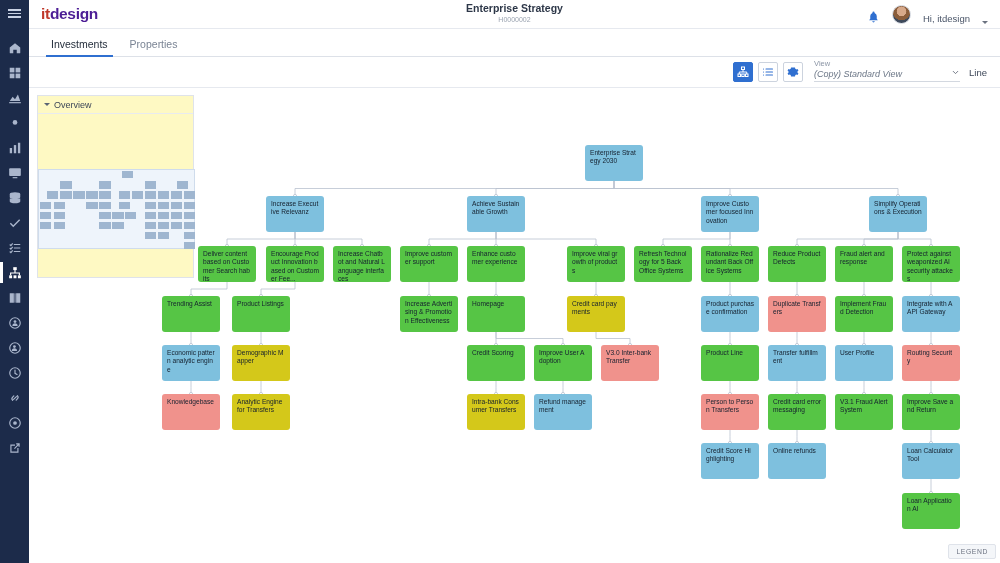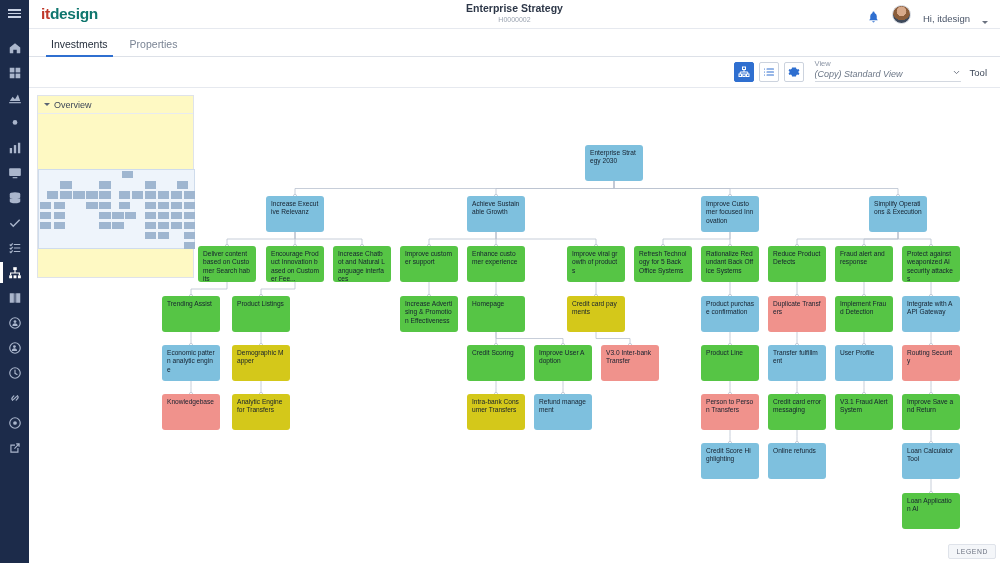--- a/index.html
+++ b/index.html
@@ -37,21 +37,21 @@
   .rail-item.active { color: #ffffff; }
 
   
   .header {
     position: absolute; left: 29px; top: 0; width: 971px; height: 29px;
     background: #ffffff; border-bottom: 1px solid #e6e9ef;
     display: flex; align-items: center;
   }
   .logo { margin-left: 12px; font-size: 15.5px; font-weight: bold; letter-spacing: -0.3px; }
   .logo .it { color: #c0392b; }
-  .logo .design { color: #0f766e; }
+  .logo .design { color: #4c1d95; }
   .doc-title { position: absolute; left: 0; right: 0; top: 2px; text-align: center; pointer-events: none; }
   .doc-title .t1 { font-size: 10.5px; font-weight: bold; color: #2d3748; line-height: 13px; }
   .doc-title .t2 { font-size: 7px; color: #9aa3b0; line-height: 9px; }
   .header-right {
     margin-left: auto; display: flex; align-items: flex-end; gap: 12px; margin-right: 12px;
   }
   .bell { color: #2f6fd0; width: 13px; height: 14px; display: block; }
   .avatar {
     width: 19px; height: 19px; border-radius: 50%;
     background: radial-gradient(circle at 50% 32%, #d7a98a 0 34%, #8a5d3b 35% 60%, #3e4a5c 61% 100%);
@@ -310,21 +310,21 @@
         <div class="view-lbl">View</div>
         <div class="view-sel">
           <span>(Copy) Standard View</span>
           <span>
             <svg viewBox="0 0 24 24" width="9" height="9" fill="none" stroke="#6b7280" stroke-width="2.5" stroke-linecap="round" stroke-linejoin="round">
                 <path d="M6 9l6 6 6-6"></path>
               </svg>
           </span>
         </div>
       </div>
-      <div class="save-btn">Tool</div>
+      <div class="save-btn">Line</div>
     </div>
   </div>
 
   <div class="canvas">
     <svg class="edges" id="edges">
         <path d="M585,93 L585,100.5 L266,100.5 L266,108" fill="none" stroke="#b9c2cf" stroke-width="0.8"></path>
         <circle cx="266" cy="108" r="1.6" fill="#ffffff" stroke="#b9c2cf" stroke-width="0.8"></circle>
         <path d="M585,93 L585,100.5 L467,100.5 L467,108" fill="none" stroke="#b9c2cf" stroke-width="0.8"></path>
         <circle cx="467" cy="108" r="1.6" fill="#ffffff" stroke="#b9c2cf" stroke-width="0.8"></circle>
         <path d="M585,93 L585,100.5 L701,100.5 L701,108" fill="none" stroke="#b9c2cf" stroke-width="0.8"></path>

